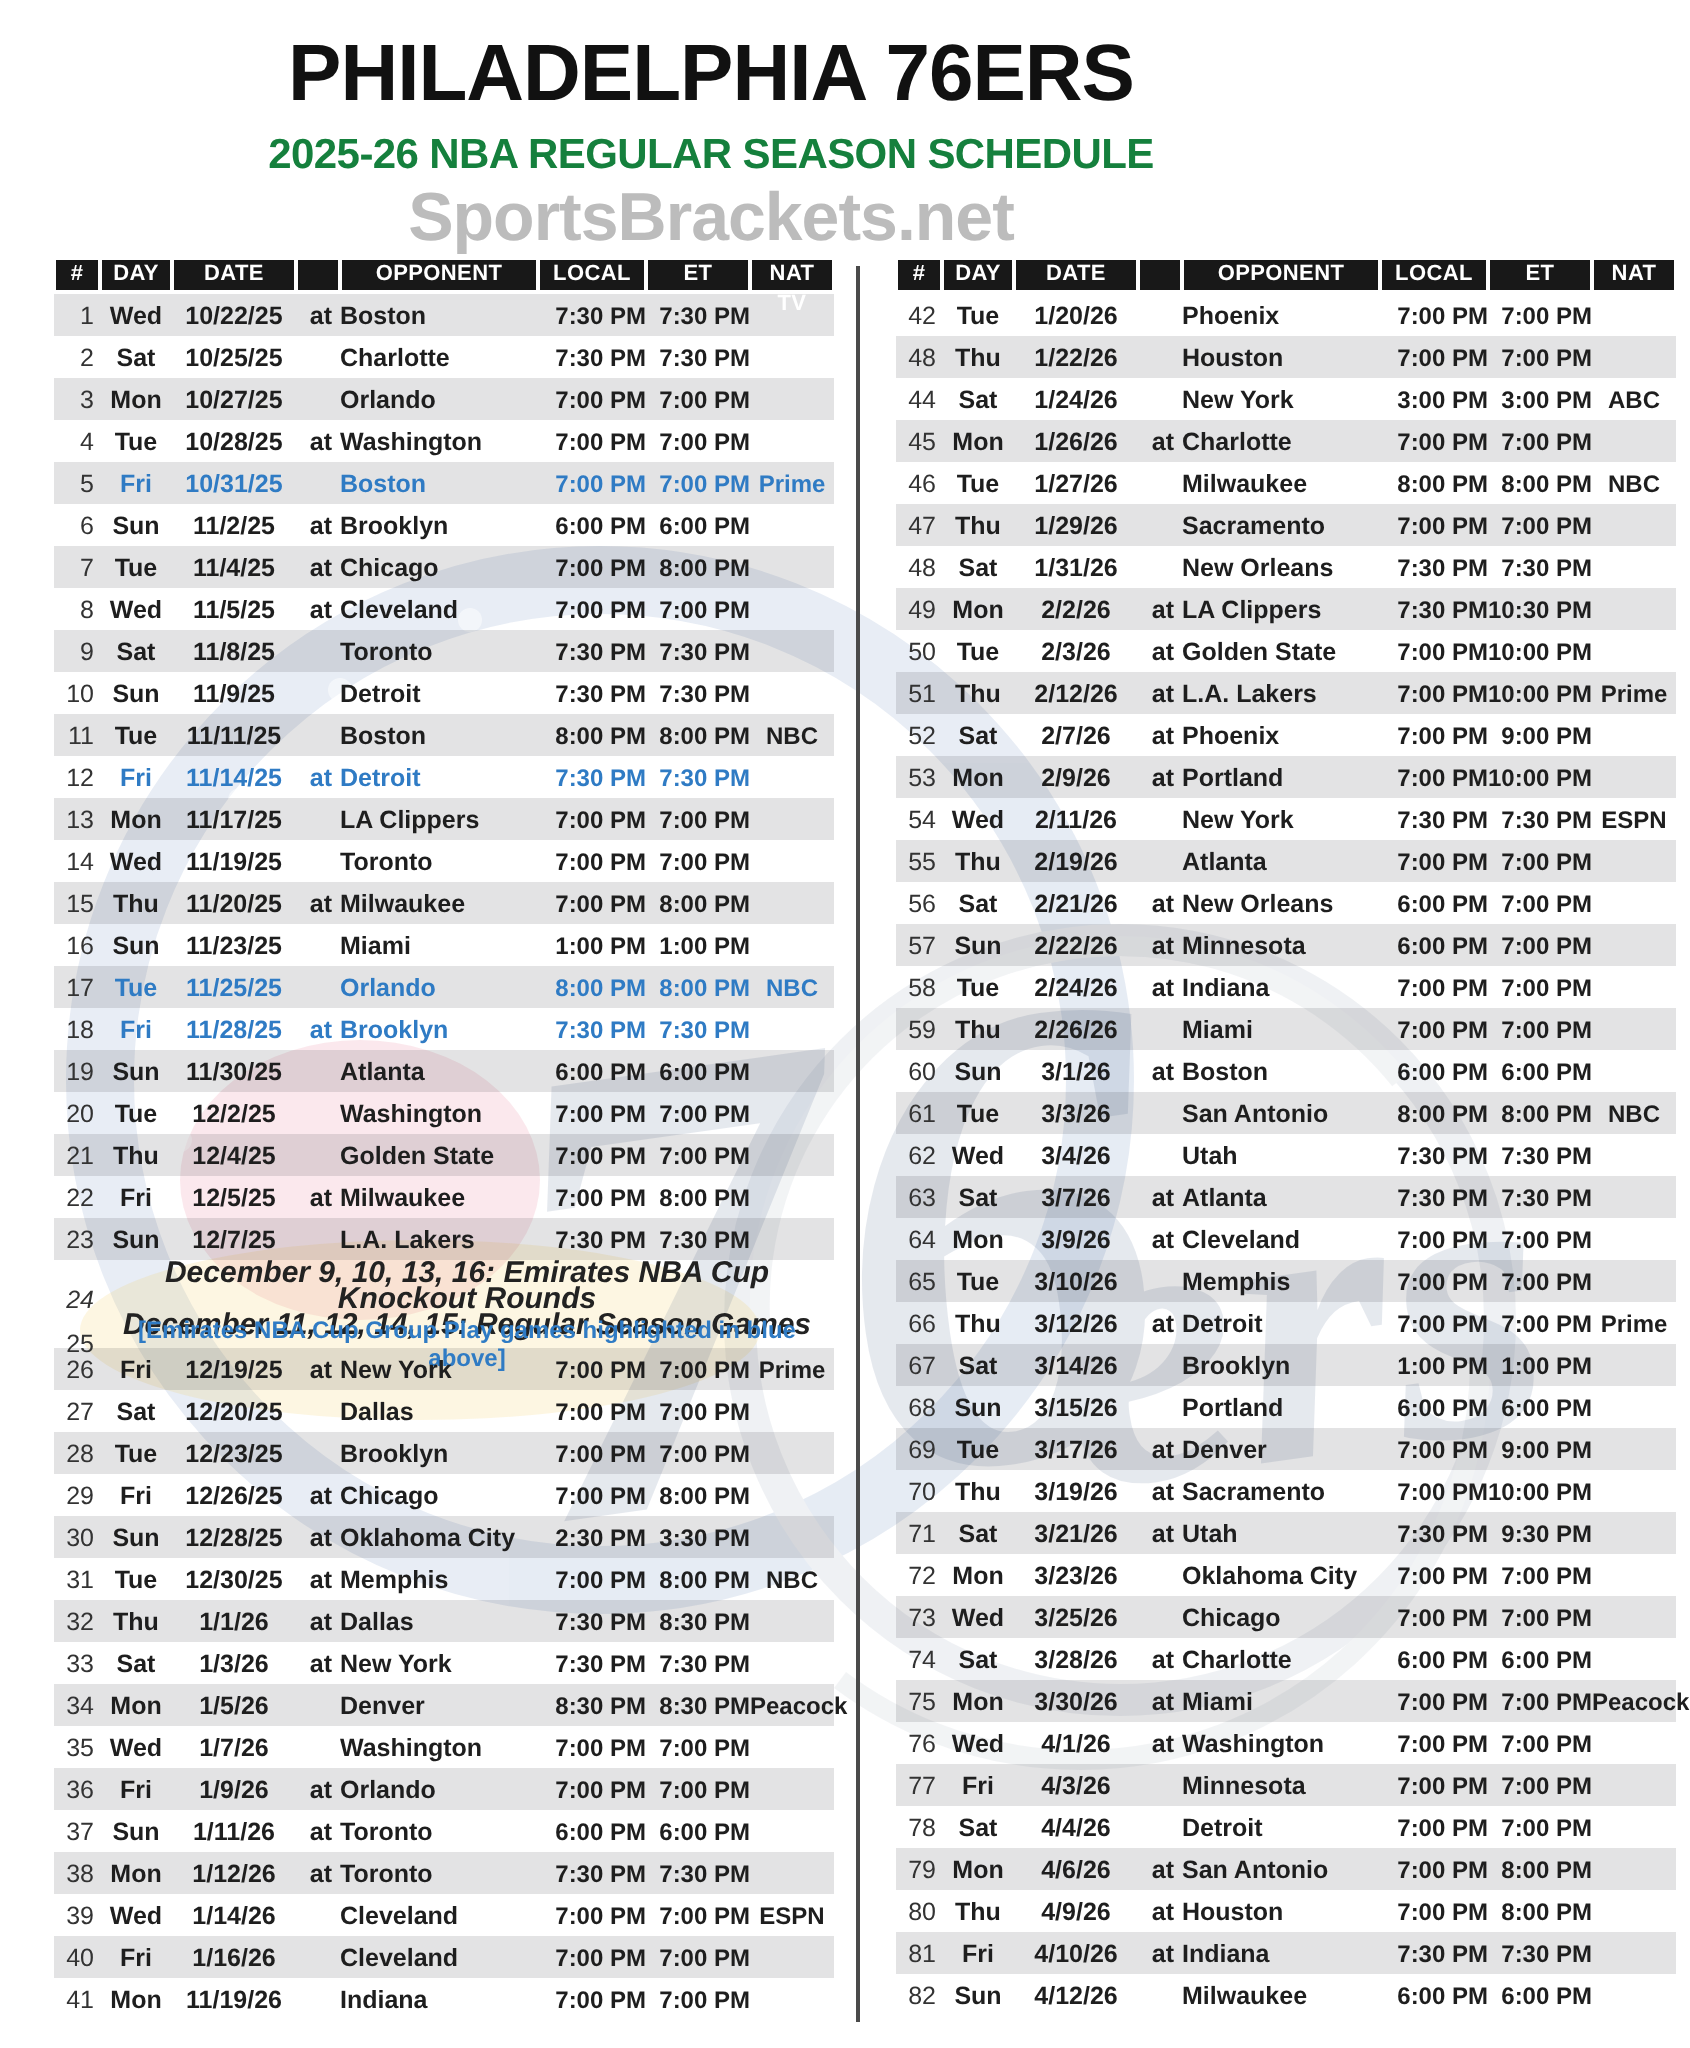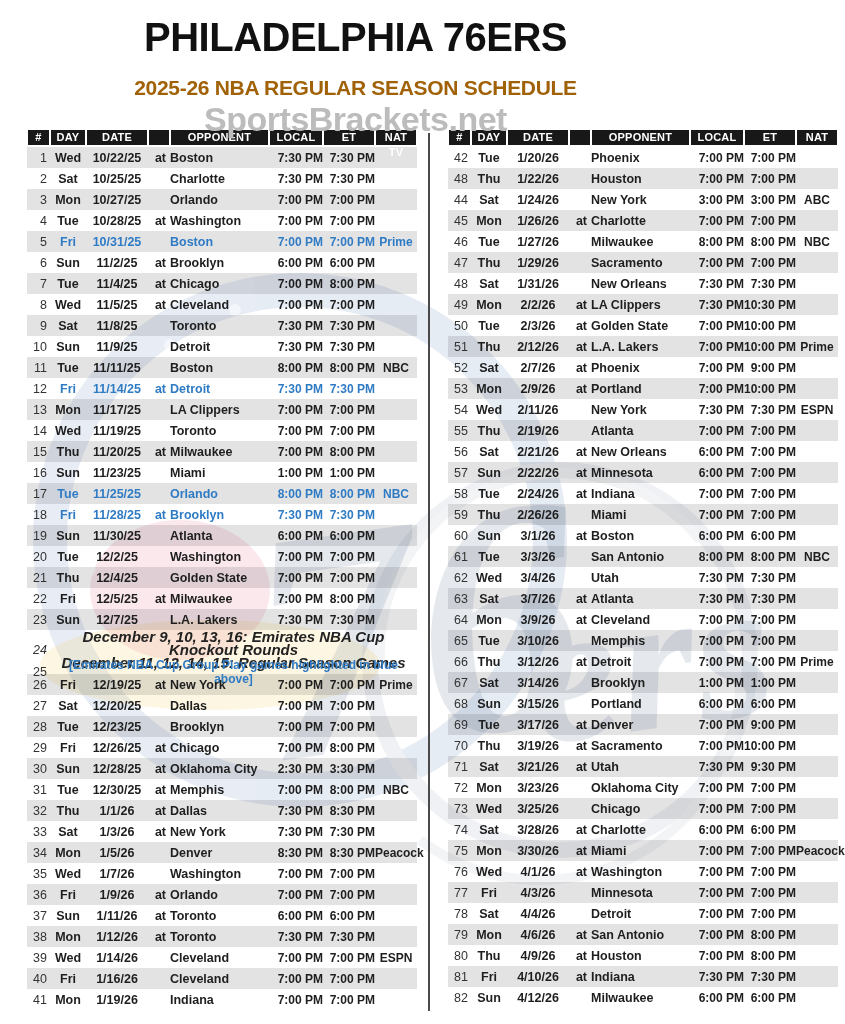--- a/index.html
+++ b/index.html
@@ -3,21 +3,21 @@
 <meta charset="utf-8">
 <style>
   html,body{margin:0;padding:0;}
   body{
     width:845px;height:1024px;position:relative;overflow:hidden;
     background:#ffffff;
     font-family:"Liberation Sans", sans-serif;
   }
   .page-header{position:absolute;top:16px;left:0;width:711px;text-align:center;z-index:2;}
   .title{font-size:40px;font-weight:800;letter-spacing:-0.5px;color:#111;line-height:1.05;}
-  .subtitle{font-size:21px;font-weight:800;color:#a16207;margin-top:18px;letter-spacing:-0.3px;}
+  .subtitle{font-size:21px;font-weight:800;color:#15803d;margin-top:8px;letter-spacing:-0.3px;}
   .site{font-size:34px;font-weight:800;color:#bcbcbc;margin-top:0px;letter-spacing:-0.5px;}
 
   .watermark{position:absolute;left:0;top:120px;width:845px;height:904px;z-index:0;pointer-events:none;}
 
   .sched{position:absolute;top:129px;width:390px;z-index:1;}
   .sched-left{left:27px;}
   .sched-right{left:448px;}
   .divider{position:absolute;left:428px;top:133px;width:2px;height:878px;background:#4a4a4a;z-index:1;}
 
   .hrow,.grow{display:grid;grid-template-columns:23px 36px 62px 22px 99px 54px 52px 42px;align-items:center;}
@@ -471,21 +471,21 @@
       <div class="c-date">1/16/26</div>
       <div class="c-at"></div>
       <div class="c-opp">Cleveland</div>
       <div class="c-loc">7:00 PM</div>
       <div class="c-et">7:00 PM</div>
       <div class="c-tv"></div>
     </div>
     <div class="grow">
       <div class="c-num">41</div>
       <div class="c-day">Mon</div>
-      <div class="c-date">1/19/26</div>
+      <div class="c-date">11/19/26</div>
       <div class="c-at"></div>
       <div class="c-opp">Indiana</div>
       <div class="c-loc">7:00 PM</div>
       <div class="c-et">7:00 PM</div>
       <div class="c-tv"></div>
     </div>
   </div>
 <div class="divider"></div>
 <div class="sched sched-right" id="table-right">
     <div class="hrow">

